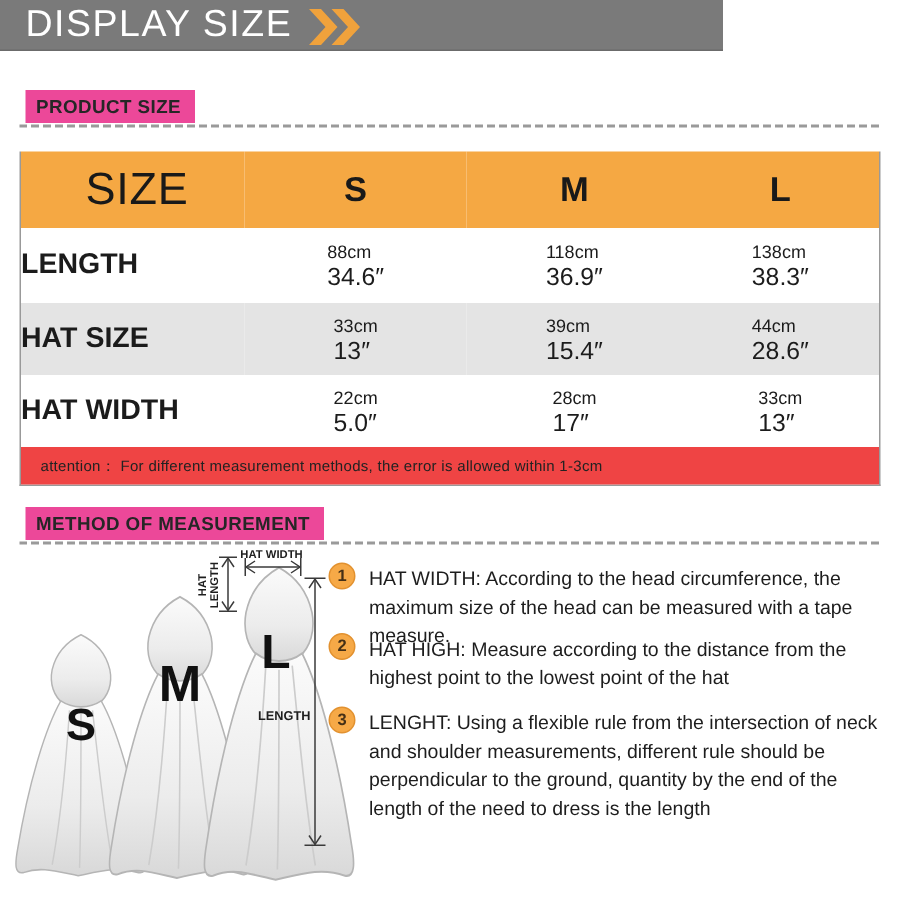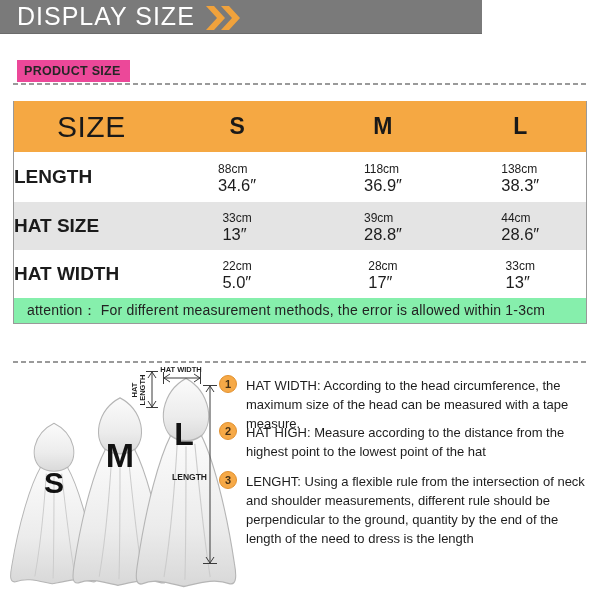--- a/index.html
+++ b/index.html
@@ -28,21 +28,21 @@
   .th-size .t{font-size:30px;font-weight:normal;color:#191919;padding-left:43px;letter-spacing:.5px;}
   .th-col{height:51px;background:#f5a843;text-align:center;font-size:23px;font-weight:600;color:#191919;}
   .row-label{font-size:19px;font-weight:600;color:#1b1b1b;padding-left:27px;text-align:left;}
   tr.r1 td{height:50px;background:#ffffff;}
   tr.r2 td{height:48px;background:#e4e4e4;}
   tr.r3 td{height:48px;background:#ffffff;}
   td.val{text-align:center;}
   td.val .blk{display:inline-block;text-align:left;line-height:1.12;}
   td.val .cm{font-size:12px;color:#1c1c1c;}
   td.val .inch{font-size:16.5px;color:#1c1c1c;text-align:right;}
-  .attention{height:25px;background:#86efac;font-size:14px;color:#222;
+  .attention{height:25px;background:#ef4444;font-size:10px;color:#222;
              display:flex;align-items:center;padding-left:13px;letter-spacing:.2px;}
 
   
   .diagram-svg{position:absolute;left:0;top:355px;}
   .ov{position:absolute;color:#1e1e1e;font-weight:bold;}
   .hatwidth-label{left:158px;top:366px;width:46px;font-size:7.5px;line-height:8px;text-align:center;}
   .hatlength-label{left:116px;top:382px;width:46px;height:16px;font-size:7.5px;line-height:8px;
                    text-align:center;transform:rotate(-90deg);}
   .length-label{left:170px;top:472px;width:37px;font-size:8.5px;text-align:right;}
 
@@ -87,34 +87,35 @@
       </tr>
       <tr class="r1">
         <td class="row-label">LENGTH</td>
         <td class="val"><span class="blk"><span class="cm">88cm</span><br><span class="inch">34.6″</span></span></td>
         <td class="val"><span class="blk"><span class="cm">118cm</span><br><span class="inch">36.9″</span></span></td>
         <td class="val"><span class="blk"><span class="cm">138cm</span><br><span class="inch">38.3″</span></span></td>
       </tr>
       <tr class="r2">
         <td class="row-label">HAT SIZE</td>
         <td class="val"><span class="blk"><span class="cm">33cm</span><br><span class="inch">13″</span></span></td>
-        <td class="val"><span class="blk"><span class="cm">39cm</span><br><span class="inch">28.8″</span></span></td>
+        <td class="val"><span class="blk"><span class="cm">39cm</span><br><span class="inch">15.4″</span></span></td>
         <td class="val"><span class="blk"><span class="cm">44cm</span><br><span class="inch">28.6″</span></span></td>
       </tr>
       <tr class="r3">
         <td class="row-label">HAT WIDTH</td>
         <td class="val"><span class="blk"><span class="cm">22cm</span><br><span class="inch">5.0″</span></span></td>
         <td class="val"><span class="blk"><span class="cm">28cm</span><br><span class="inch">17″</span></span></td>
         <td class="val"><span class="blk"><span class="cm">33cm</span><br><span class="inch">13″</span></span></td>
       </tr>
     </tbody>
       </table>
     <div class="attention">attention：  For different measurement methods, the error is allowed within 1-3cm</div>
   </div>
 
+  <div class="section-label" style="top:338px;">METHOD OF MEASUREMENT</div>
   <div class="dashed" style="top:361px;"></div>
 
   <svg class="diagram-svg" width="250" height="245" viewBox="0 0 250 245">
     <defs>
       <linearGradient id="g1" x1="0" y1="0" x2="0" y2="1">
         <stop offset="0" stop-color="#fbfbfb"></stop>
           <stop offset="0.6" stop-color="#ececec"></stop>
           <stop offset="1" stop-color="#d8d8d8"></stop>
       </linearGradient>
     </defs>

